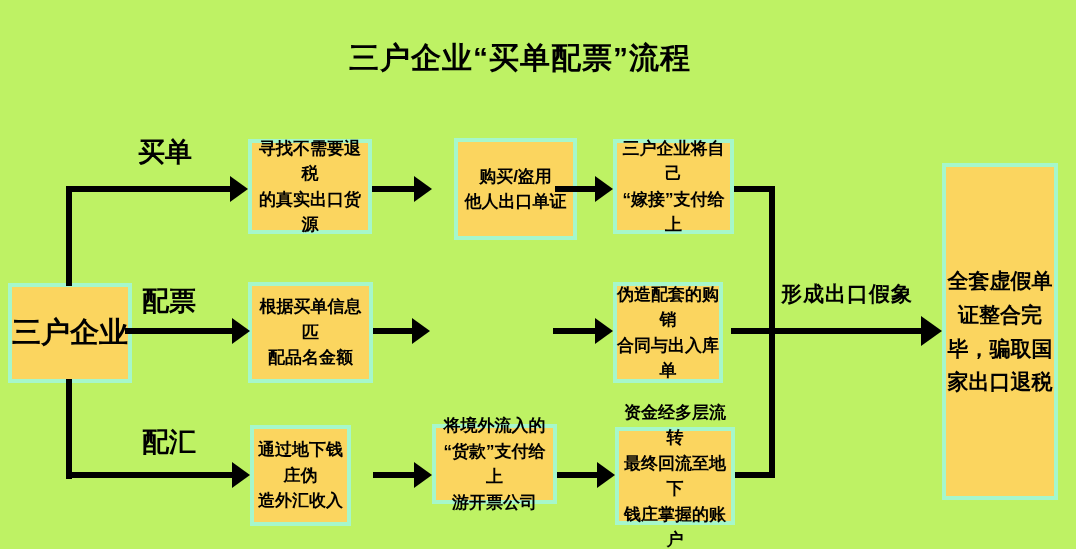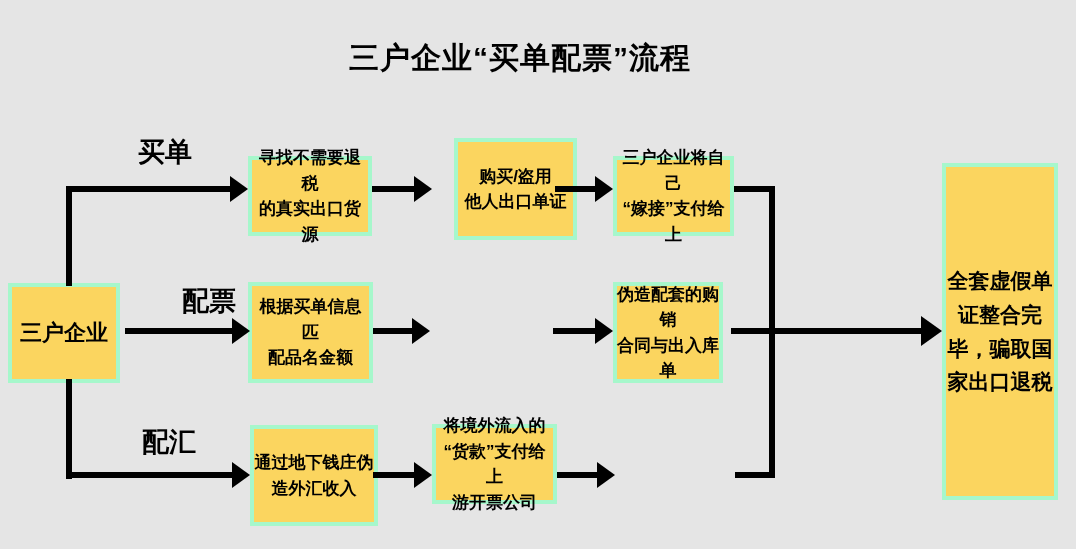--- a/index.html
+++ b/index.html
@@ -1,43 +1,43 @@
 <!DOCTYPE html>
 <html lang="zh"><head>
 <meta charset="utf-8">
 <style>
   html,body{margin:0;padding:0;background:#ffffff;}
   body{font-family:"Liberation Sans","DejaVu Sans",sans-serif;color:#000;}
-  .stage{position:relative;width:1076px;height:549px;background:#e5e5e5;overflow:hidden;}
+  .stage{position:relative;width:1076px;height:549px;background:#bef264;overflow:hidden;}
 
   .title{position:absolute;left:0;top:38px;width:1040px;text-align:center;
          font-size:30px;font-weight:bold;letter-spacing:1px;}
 
   .node{position:absolute;background:#FBD55F;border:4px solid #A6F7CB;
         box-sizing:border-box;display:flex;align-items:center;justify-content:center;
         text-align:center;white-space:pre-line;font-weight:600;}
-  .source-node{left:8px;top:283px;width:112px;height:100px;font-size:22px;}
+  .source-node{left:8px;top:283px;width:124px;height:100px;font-size:29px;}
   .step{font-size:17px;line-height:1.5;}
-  .r1{top:156px;height:80px;}
+  .r1{top:139px;height:95px;}
   .r2{top:282px;height:101px;}
   .r3{top:425px;height:101px;}
   .a1{left:248px;width:124px;}
   .b1{left:454px;width:123px;height:102px;top:138px;}
   .c1{left:613px;width:121px;}
   .a2{left:248px;width:125px;}
   .b2{left:430px;width:123px;}
   .c2{left:613px;width:110px;}
-  .a3{left:250px;width:128px;text-align:center;}
+  .a3{left:250px;width:101px;text-align:center;}
   .b3{left:432px;width:125px;height:80px;top:424px;}
   .c3{left:615px;width:120px;top:427px;height:98px;}
   .result-node{left:942px;top:163px;width:116px;height:337px;font-size:21px;line-height:1.6;}
 
   .row-label{position:absolute;font-size:27px;font-weight:bold;}
   .lbl-1{left:138px;top:134px;}
-  .lbl-2{left:142px;top:283px;margin-left:40px;}
+  .lbl-2{left:142px;top:283px;}
   .lbl-3{left:142px;top:424px;}
   .arrow-label{position:absolute;left:781px;top:280px;font-size:21px;font-weight:bold;letter-spacing:1px;}
 
   .h-line,.v-line{position:absolute;background:#000;}
   .h-line{height:6px;}
   .v-line{width:6px;}
   .ah{position:absolute;width:0;height:0;
       border-top:13px solid transparent;border-bottom:13px solid transparent;
       border-left:18px solid #000;}
   .ah-big{position:absolute;width:0;height:0;
@@ -69,26 +69,30 @@
   <div class="node step r2 a2">根据买单信息匹
 配品名金额</div>
   <div class="node step r2 c2">伪造配套的购销
 合同与出入库单</div>
 
   <div class="node step r3 a3">通过地下钱庄伪
 造外汇收入</div>
   <div class="node step r3 b3">将境外流入的
 “货款”支付给上
 游开票公司</div>
+  <div class="node step r3 c3">资金经多层流转
+最终回流至地下
+钱庄掌握的账户</div>
 
   <div class="node result-node">全套虚假单
 证整合完
 毕，骗取国
 家出口退税</div>
 
+  <div class="arrow-label">形成出口假象</div>
 
   <div class="v-line" style="left:66px;top:186px;height:100px;"></div>
   <div class="v-line" style="left:66px;top:379px;height:100px;"></div>
 
   <div class="h-line" style="left:66px;top:186px;width:164px;"></div>
   <div class="ah" style="left:230px;top:176px;"></div>
 
   <div class="h-line" style="left:125px;top:328px;width:107px;"></div>
   <div class="ah" style="left:232px;top:318px;"></div>
 

